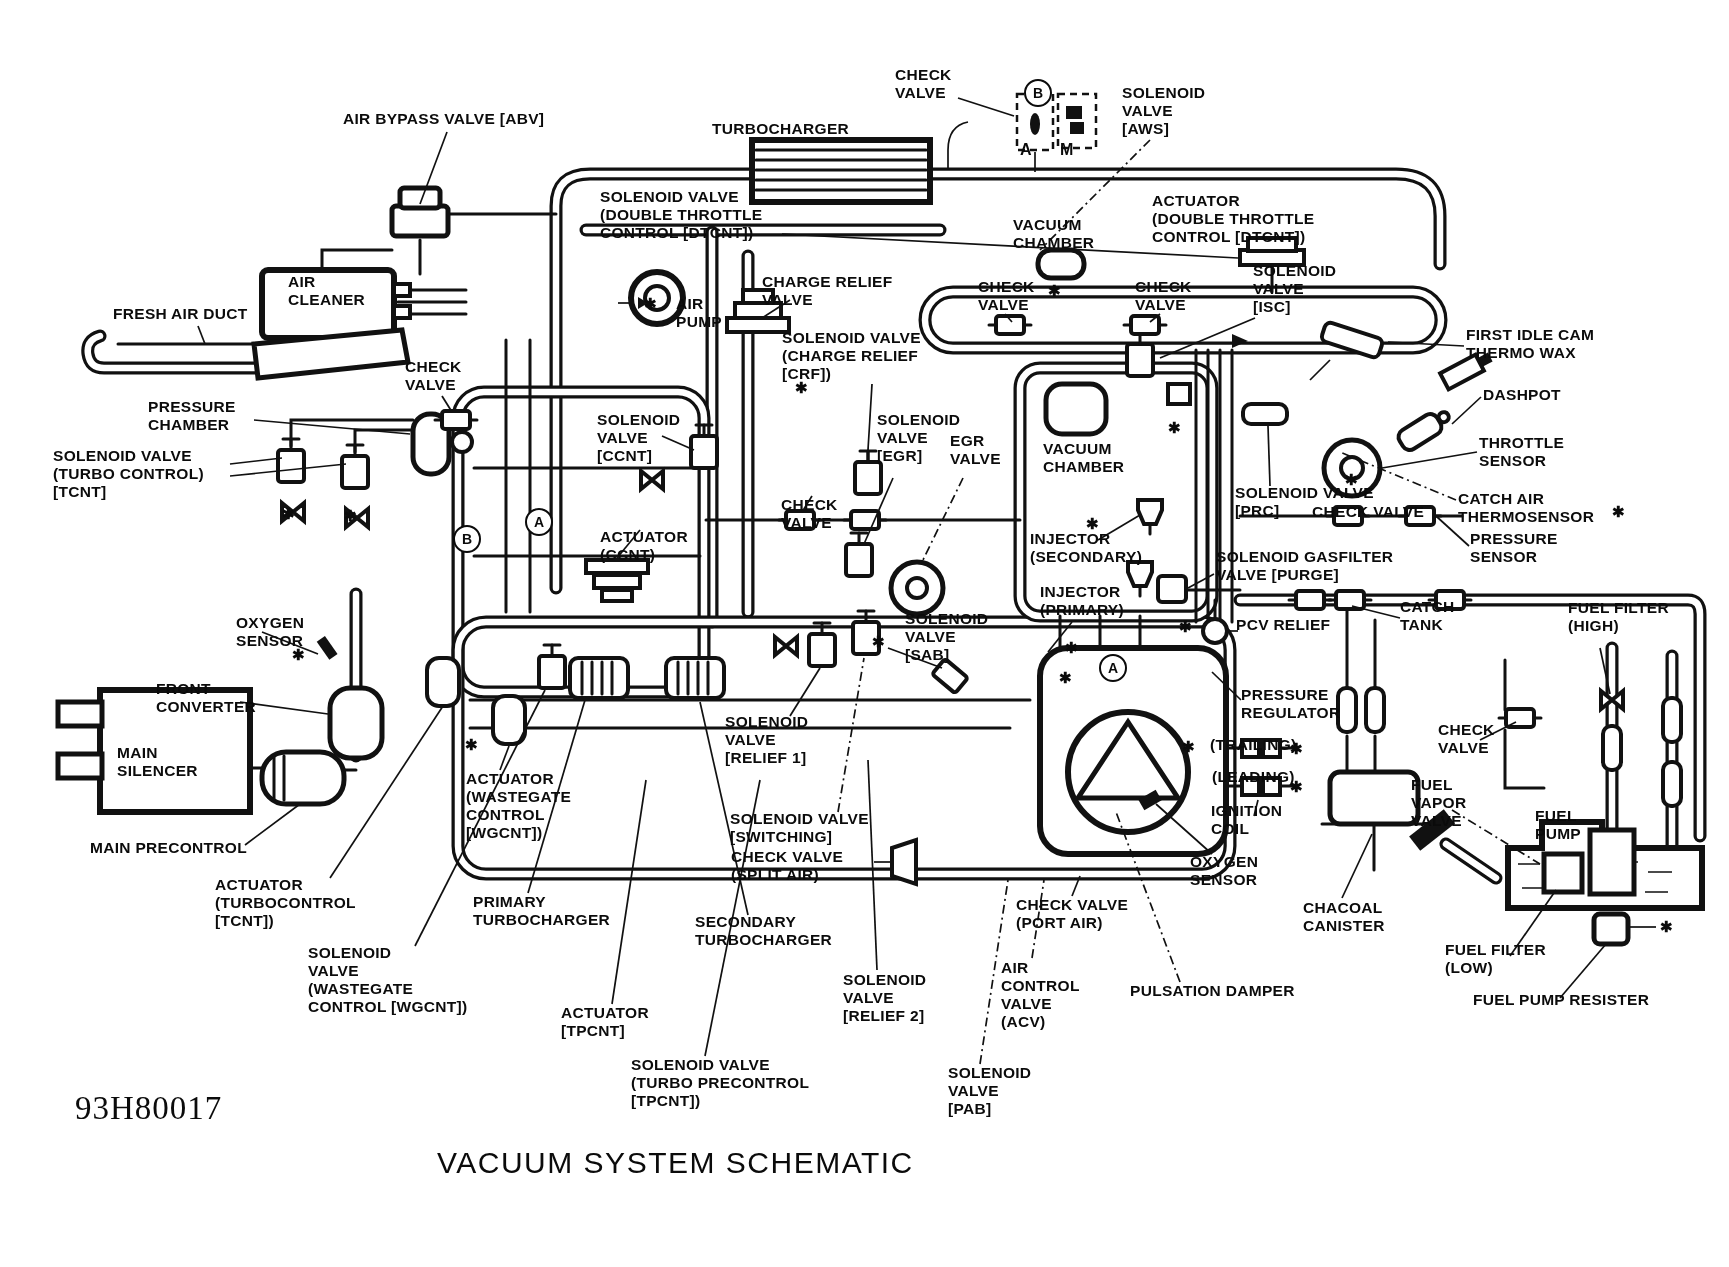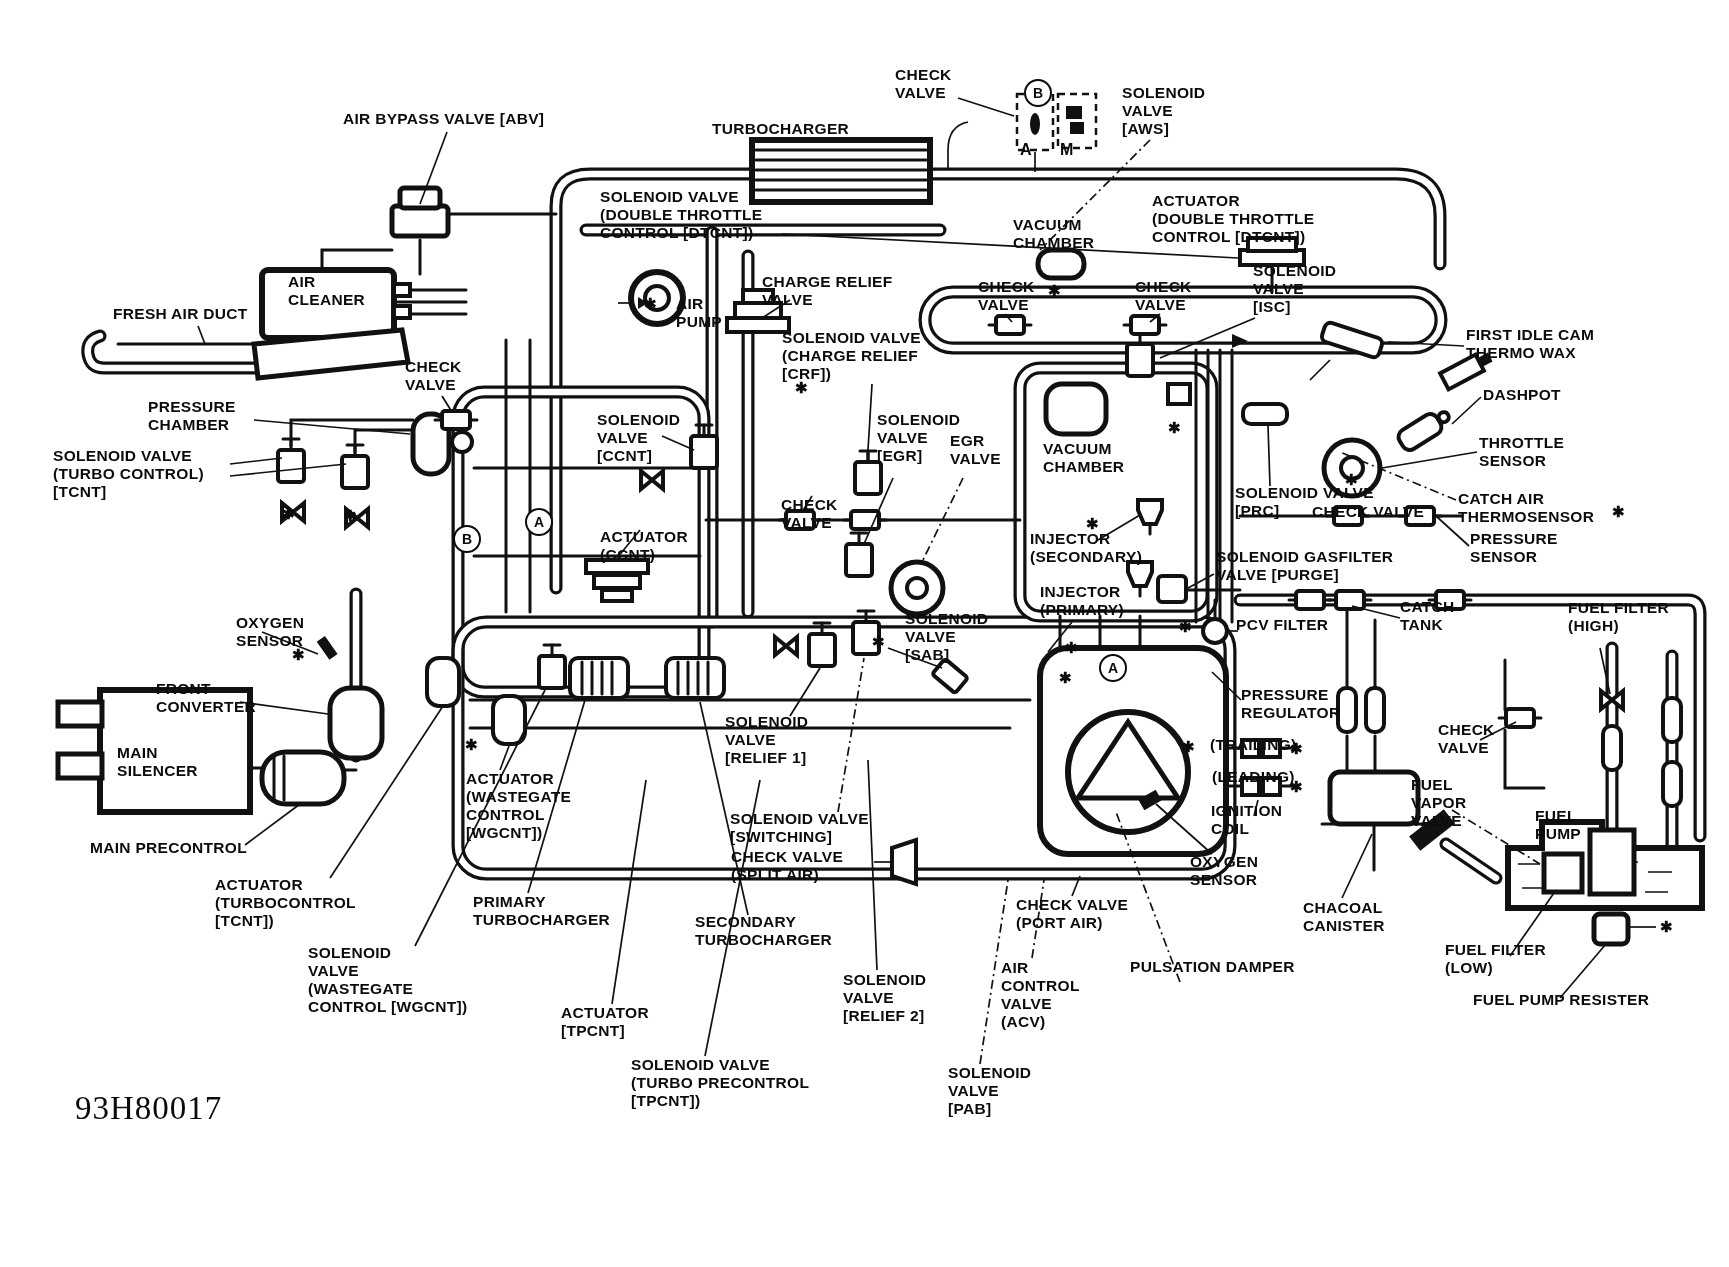--- a/index.html
+++ b/index.html
@@ -438,21 +438,21 @@
 <div class="lbl" style="left:1458px;top:490px">CATCH AIR
 THERMOSENSOR</div>
 <div class="lbl" style="left:1470px;top:530px">PRESSURE
 SENSOR</div>
 <div class="lbl" style="left:1216px;top:548px">SOLENOID GASFILTER
 VALVE [PURGE]</div>
 <div class="lbl" style="left:1030px;top:530px">INJECTOR
 (SECONDARY)</div>
 <div class="lbl" style="left:1040px;top:583px">INJECTOR
 (PRIMARY)</div>
-<div class="lbl one" style="left:1236px;top:616px">PCV FILTER</div>
+<div class="lbl one" style="left:1236px;top:616px">PCV RELIEF</div>
 <div class="lbl" style="left:1400px;top:598px">CATCH
 TANK</div>
 <div class="lbl" style="left:1568px;top:599px">FUEL FILTER
 (HIGH)</div>
 <div class="lbl" style="left:905px;top:610px">SOLENOID
 VALVE
 [SAB]</div>
 <div class="lbl" style="left:1241px;top:686px">PRESSURE
 REGULATOR</div>
 <div class="lbl" style="left:236px;top:614px">OXYGEN
@@ -494,21 +494,21 @@
 [RELIEF 2]</div>
 <div class="lbl" style="left:948px;top:1064px">SOLENOID
 VALVE
 [PAB]</div>
 <div class="lbl" style="left:1016px;top:896px">CHECK VALVE
 (PORT AIR)</div>
 <div class="lbl" style="left:1001px;top:959px">AIR
 CONTROL
 VALVE
 (ACV)</div>
-<div class="lbl one" style="left:1130px;top:958px">PULSATION DAMPER</div>
+<div class="lbl one" style="left:1130px;top:982px">PULSATION DAMPER</div>
 <div class="lbl" style="left:1303px;top:899px">CHACOAL
 CANISTER</div>
 <div class="lbl" style="left:1211px;top:802px">IGNITION
 COIL</div>
 <div class="lbl one" style="left:1210px;top:736px">(TRAILING)</div>
 <div class="lbl one" style="left:1212px;top:768px">(LEADING)</div>
 <div class="lbl" style="left:1190px;top:853px">OXYGEN
 SENSOR</div>
 <div class="lbl" style="left:1438px;top:721px">CHECK
 VALVE</div>
@@ -542,14 +542,15 @@
 <span class="ast" style="left:1290px;top:778px">✱</span>
 <span class="ast" style="left:1065px;top:639px">✱</span>
 <span class="ast" style="left:1059px;top:669px">✱</span>
 <span class="ast" style="left:465px;top:736px">✱</span>
 <span class="ast" style="left:1660px;top:918px">✱</span>
 <span class="ast" style="left:1048px;top:282px">✱</span>
 <span class="ast" style="left:1168px;top:419px">✱</span>
 <span class="ast" style="left:1612px;top:503px">✱</span>
 
 <div class="figid" style="left:75px;top:1090px">93H80017</div>
+<div class="title" style="left:437px;top:1146px">VACUUM SYSTEM SCHEMATIC</div>
 
 </div>
 
 </body></html>

